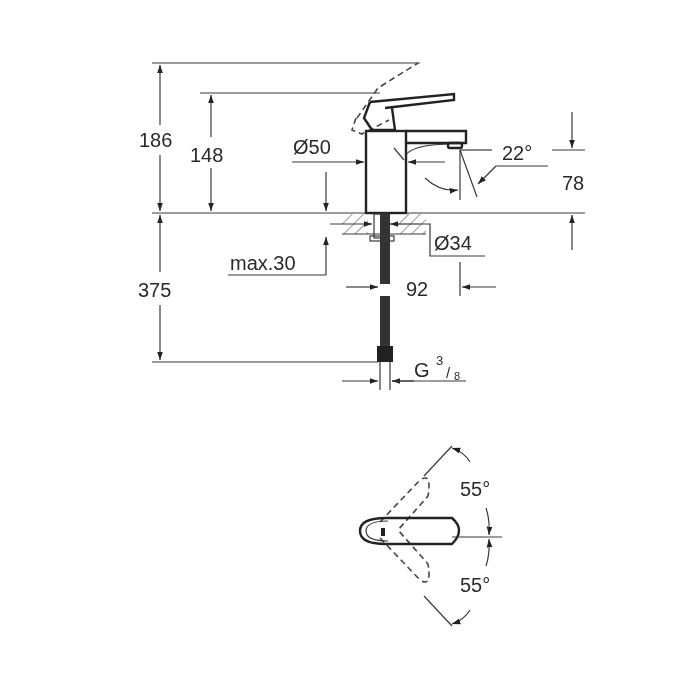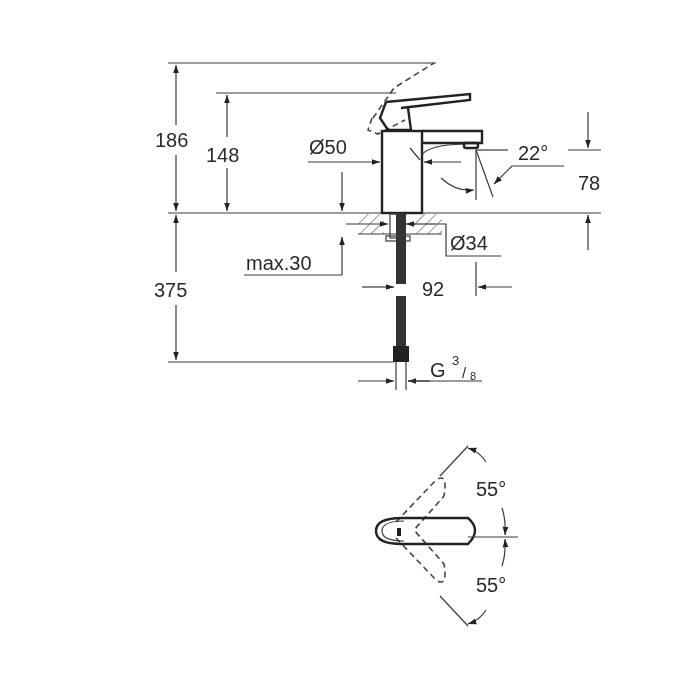--- a/index.html
+++ b/index.html
@@ -1,17 +1,17 @@
 <!DOCTYPE html>
 <html><head>
 <meta charset="utf-8">
 <style>
   html, body { margin: 0; padding: 0; background: #ffffff; }
   body { width: 700px; height: 700px; overflow: hidden; }
-  #drawing { position: absolute; left: 16px; top: 0; width: 628px; height: 700px; }
+  #drawing { position: absolute; left: 0; top: 0; width: 628px; height: 700px; }
   svg text { font-family: "Liberation Sans", "DejaVu Sans", sans-serif; fill: #2a2a2a; }
   .ln { stroke: #3a3a3a; stroke-width: 1.2; fill: none; }
   .thick { stroke: #222; stroke-width: 2.4; fill: none; }
   .dash { stroke: #444; stroke-width: 1.6; fill: none; stroke-dasharray: 6 4; }
   .lbl { font-size: 20px; }
 </style>
 </head>
 <body>
 
 <div id="drawing">

